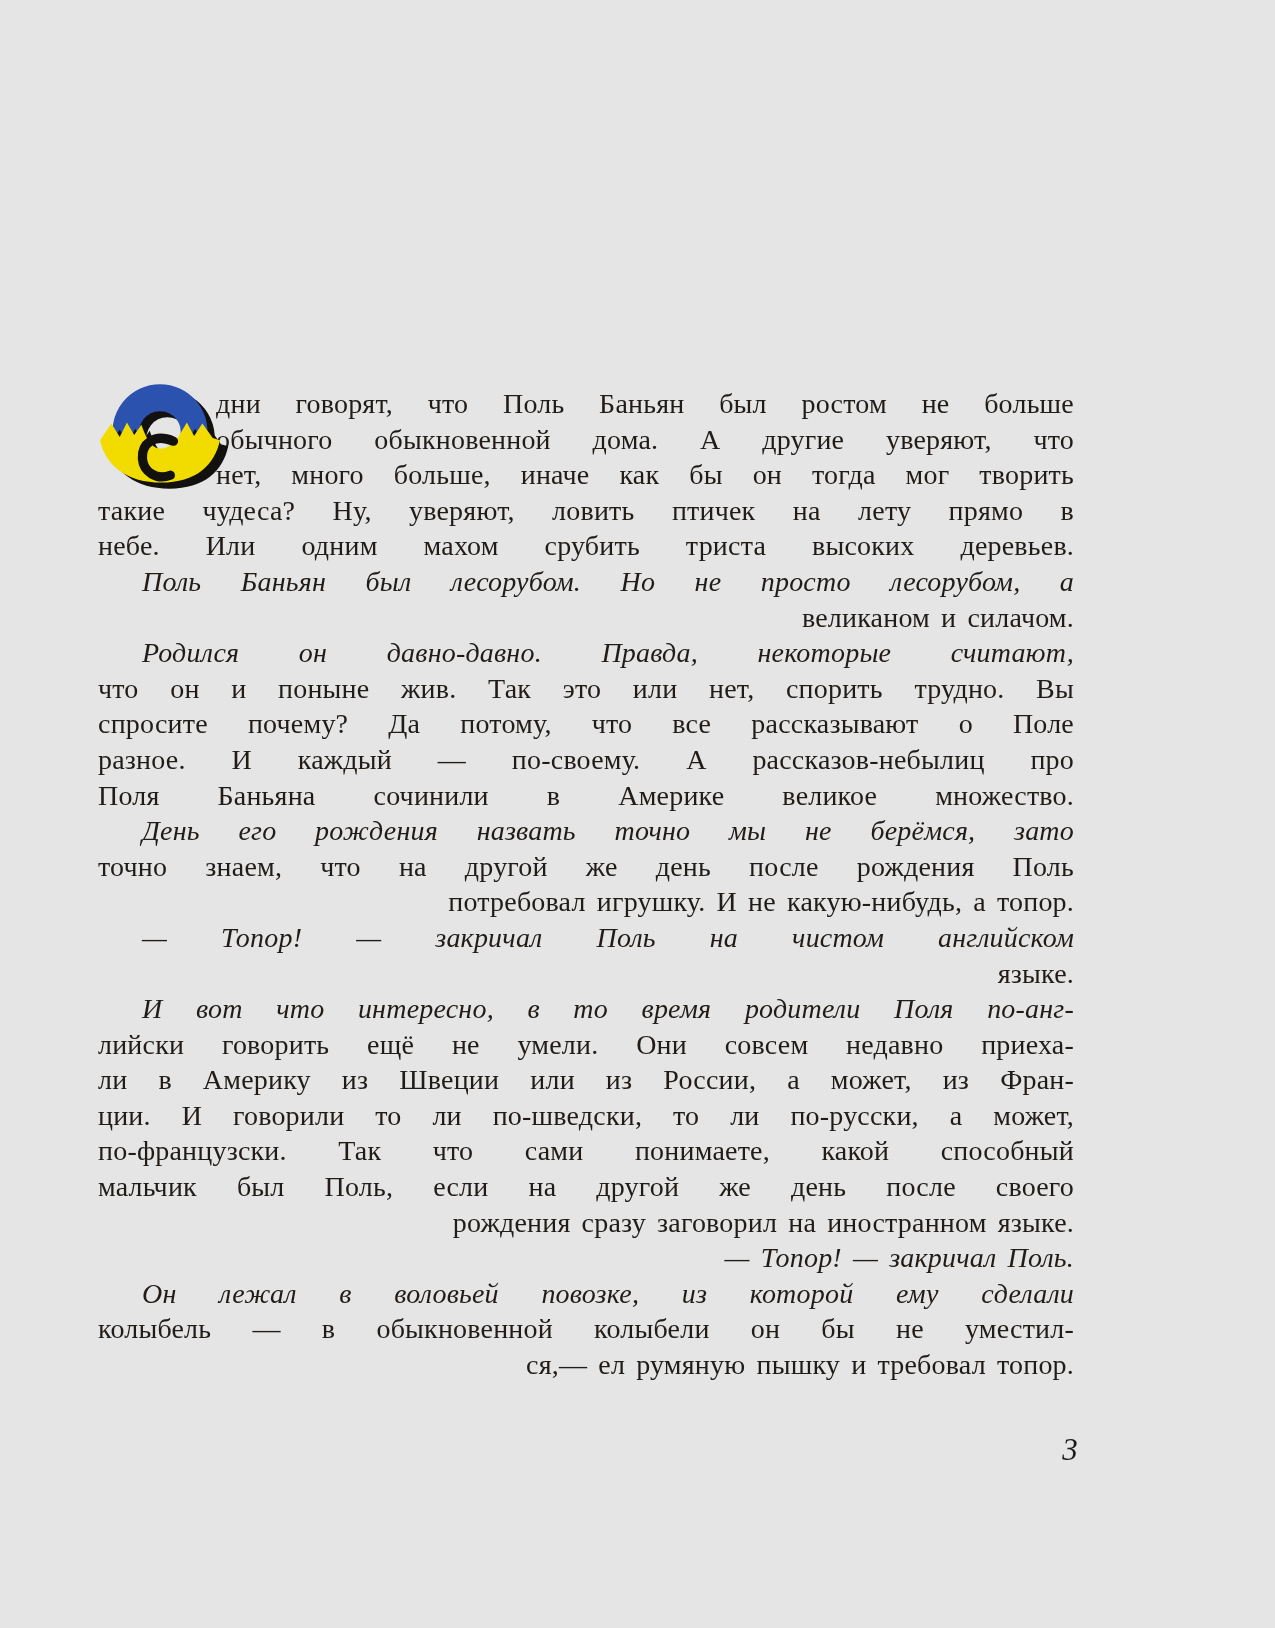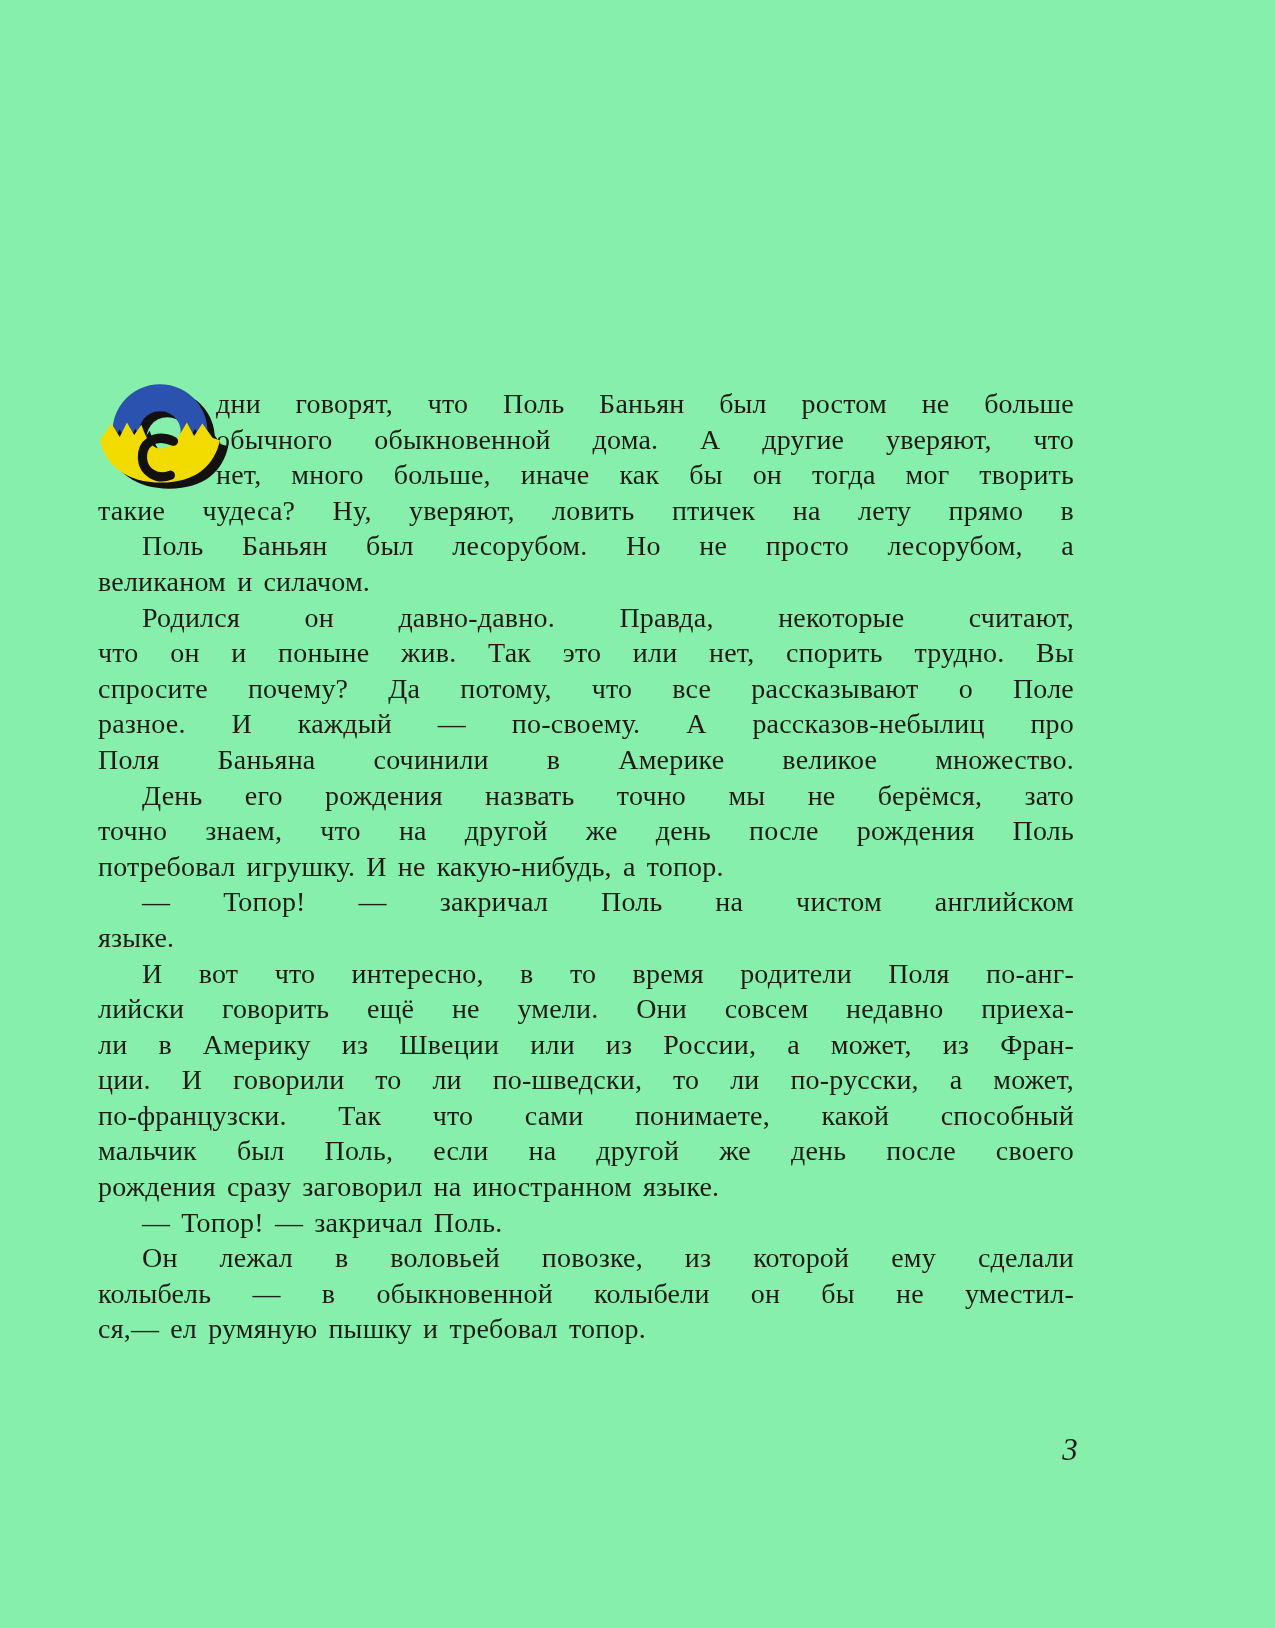--- a/index.html
+++ b/index.html
@@ -6,40 +6,40 @@
   html, body { margin: 0; padding: 0; }
   body {
     width: 1275px; height: 1628px;
     background: #fcfcfa;
     position: relative;
     font-family: "Liberation Serif", serif;
     overflow: hidden;
   }
   .page {
     position: absolute; inset: 0;
-    background: #86efac;
+    background: #e5e5e5;
   }
   .text-block {
     position: absolute;
     left: 98px; top: 386px; width: 976px;
     color: #221c18;
     font-size: 28px;
     line-height: 35.6px;
     letter-spacing: 0.2px;
   }
   .line {
-    text-align: left;
+    text-align: right;
     word-spacing: 0.14em;
     white-space: normal;
   }
   .line.j {
     text-align: justify;
     text-align-last: justify;
   }
-  .line.ind { text-indent: 44px; }
+  .line.ind { text-indent: 44px; font-style: italic; }
   .dropcap {
     float: left;
     width: 110px; height: 96px;
     margin: 2px 8px 0 0;
     position: relative;
   }
   .dropcap svg {
     position: absolute; left: 0; top: -4px;
     overflow: visible;
     display: block;
@@ -81,20 +81,21 @@
         <path d="M 2 54 L 13 38 L 21 51 L 28 37 L 35 49 L 42 39 C 48 57 54 62 61 62 C 68 62 74 57 80 47 L 86 37 L 93 50 L 101 38 L 111 52 L 118 54 C 113 78 95 95 61 95 C 29 95 7 79 2 54 Z" fill="#f2dc00"></path>
 
         <path d="M 73 55 C 54 47 42 58 43 72 C 44 85 57 93 70 88" fill="none" stroke="#121110" stroke-width="9" stroke-linecap="round"></path>
       </svg>
     </div>
 
     <div class="line j">дни говорят, что Поль Баньян был ростом не больше</div>
     <div class="line j">обычного обыкновенной дома. А другие уверяют, что</div>
     <div class="line j">нет, много больше, иначе как бы он тогда мог творить</div>
     <div class="line j">такие чудеса? Ну, уверяют, ловить птичек на лету прямо в</div>
+    <div class="line j">небе. Или одним махом срубить триста высоких деревьев.</div>
     <div class="line j ind">Поль Баньян был лесорубом. Но не просто лесорубом, а</div>
     <div class="line">великаном и силачом.</div>
     <div class="line j ind">Родился он давно-давно. Правда, некоторые считают,</div>
     <div class="line j">что он и поныне жив. Так это или нет, спорить трудно. Вы</div>
     <div class="line j">спросите почему? Да потому, что все рассказывают о Поле</div>
     <div class="line j">разное. И каждый — по-своему. А рассказов-небылиц про</div>
     <div class="line j">Поля Баньяна сочинили в Америке великое множество.</div>
     <div class="line j ind">День его рождения назвать точно мы не берёмся, зато</div>
     <div class="line j">точно знаем, что на другой же день после рождения Поль</div>
     <div class="line">потребовал игрушку. И не какую-нибудь, а топор.</div>

